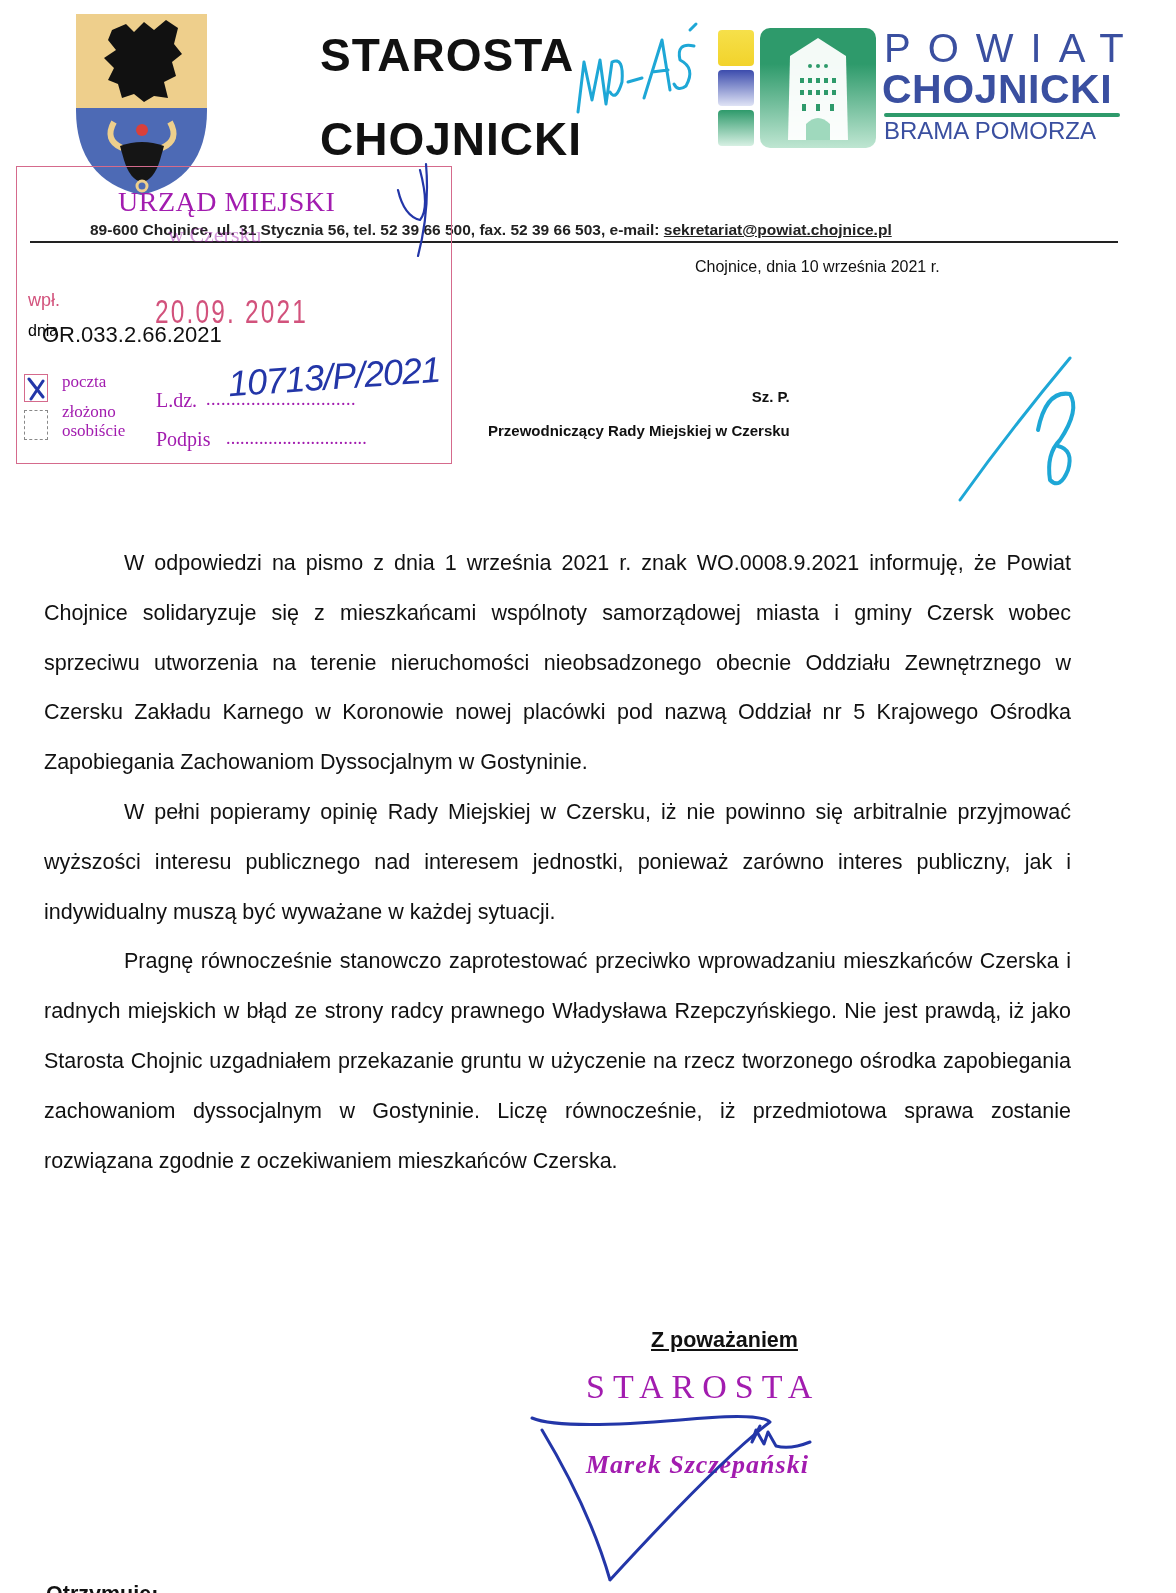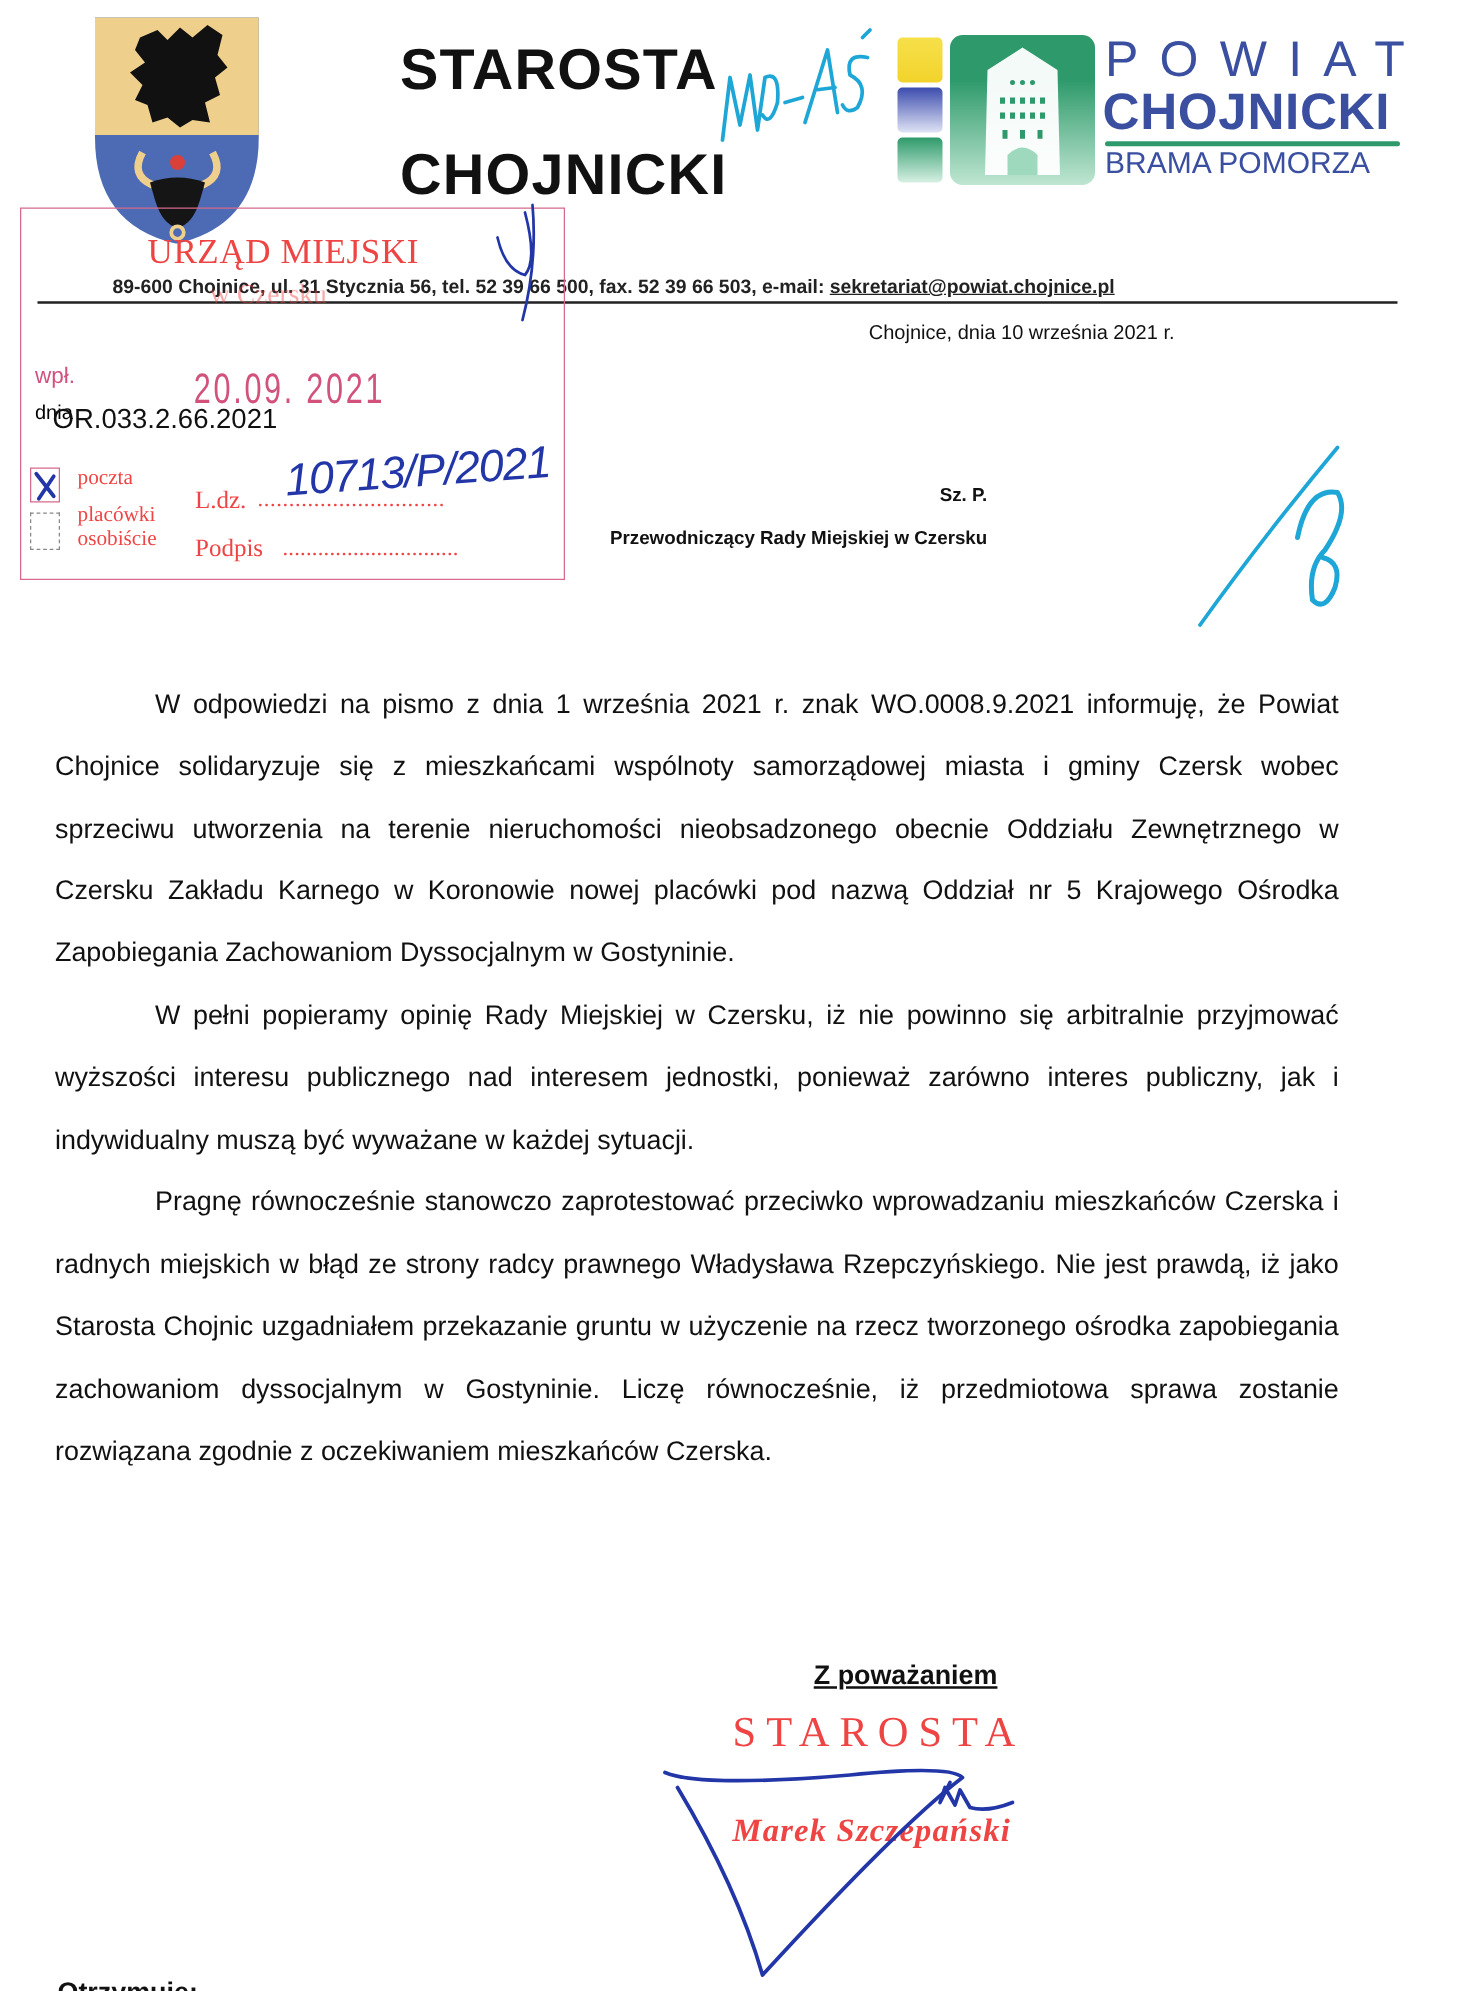--- a/index.html
+++ b/index.html
@@ -4,21 +4,21 @@
 <style>
   html, body { margin:0; padding:0; background:#ffffff; }
   body { width:1176px; height:1593px; position:relative; overflow:hidden; font-family:"Liberation Sans", sans-serif; color:#111; }
   .abs { position:absolute; }
   .hdr-title { font-family:"Liberation Sans", sans-serif; font-weight:bold; font-size:46px; letter-spacing:1px; color:#111; }
   .logo-text { font-family:"Liberation Sans", sans-serif; color:#3a4fa0; }
   .contact { font-size:15.5px; font-weight:bold; color:#222; white-space:nowrap; }
   .contact a { color:#222; text-decoration:underline; }
   .hr { background:#222; height:2px; }
   .stamp { border:1.5px solid #d56a8c; }
-  .stamp-txt { font-family:"Liberation Serif", serif; color:#ef4444; }
+  .stamp-txt { font-family:"Liberation Serif", serif; color:#a21caf; }
   .body-text { font-family:"Liberation Sans", sans-serif; font-size:21.5px; color:#111; }
   .para { position:absolute; left:44px; width:1027px; line-height:49.8px; text-align:justify; font-size:21.5px; }
   .para p { margin:0; text-indent:80px; }
   .recip { font-weight:bold; font-size:15px; line-height:34px;text-align:right; }
   .pen-cyan { stroke:#1ea7d6; fill:none; stroke-linecap:round; stroke-linejoin:round; }
   .pen-blue { stroke:#2336a8; fill:none; stroke-linecap:round; stroke-linejoin:round; }
 </style>
 </head>
 <body>
 
@@ -97,21 +97,21 @@
 
 <div class="abs" style="left:42px; top:322px; font-size:22px; color:#111;">OR.033.2.66.2021</div>
 
 <div class="abs" style="left:24px; top:374px; width:22px; height:26px; border:1px solid #d56a8c;">
   <svg width="22" height="26" viewBox="0 0 22 26">
       <path class="pen-blue" stroke-width="3" d="M4,4 L18,22 M18,6 L6,24"></path>
     </svg>
 </div>
 <div class="abs stamp-txt" style="left:62px; top:372px; font-size:17px;">poczta</div>
 <div class="abs" style="left:24px; top:410px; width:22px; height:28px; border:1px dashed #888;"></div>
-<div class="abs stamp-txt" style="left:62px; top:402px; font-size:17px;">placówki</div>
+<div class="abs stamp-txt" style="left:62px; top:402px; font-size:17px;">złożono</div>
 <div class="abs stamp-txt" style="left:62px; top:421px; font-size:17px;">osobiście</div>
 
 <div class="abs stamp-txt" style="left:156px; top:389px; font-size:20px;">L.dz.</div>
 <div class="abs stamp-txt" style="left:206px; top:389px; font-size:18px; letter-spacing:0.5px;">..............................</div>
 <div class="abs" style="left:228px; top:356px; font-family:'Liberation Sans', sans-serif; font-style:italic; font-size:36px; color:#2336a8; transform:rotate(-4deg); letter-spacing:-1px;">10713/P/2021</div>
 <div class="abs stamp-txt" style="left:156px; top:428px; font-size:20px;">Podpis</div>
 <div class="abs stamp-txt" style="left:226px; top:428px; font-size:18px; letter-spacing:0.2px;">..............................</div>
 
 <div class="abs" style="left:390px; top:150px; width:60px; height:110px;">
   <svg width="60" height="110" viewBox="0 0 60 110">

